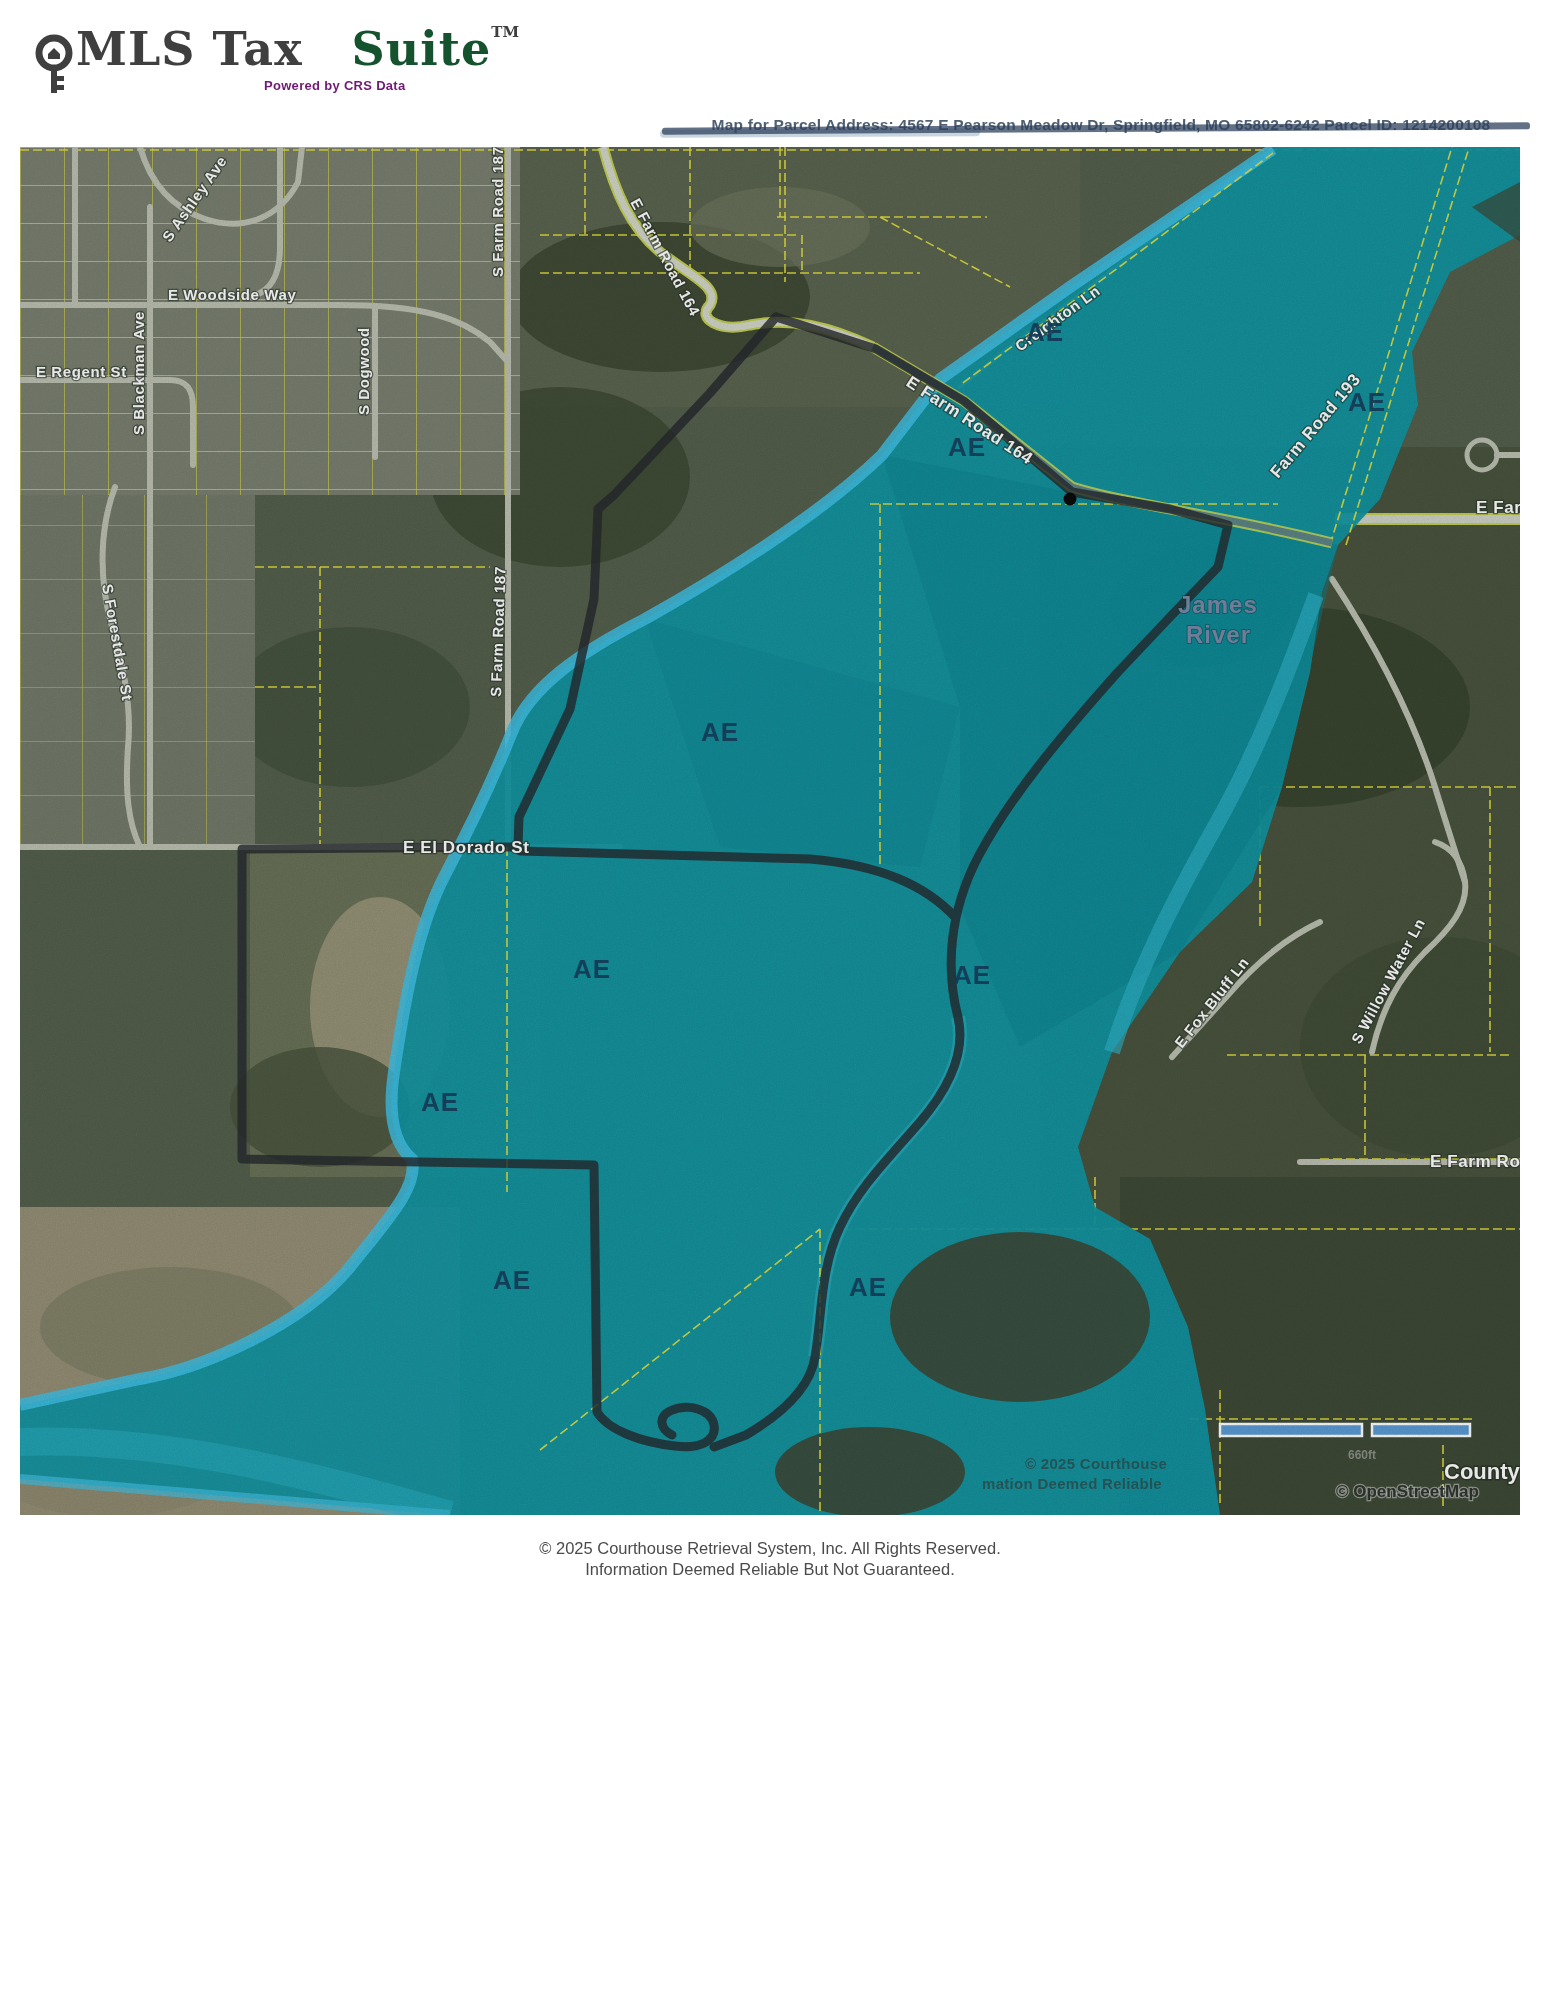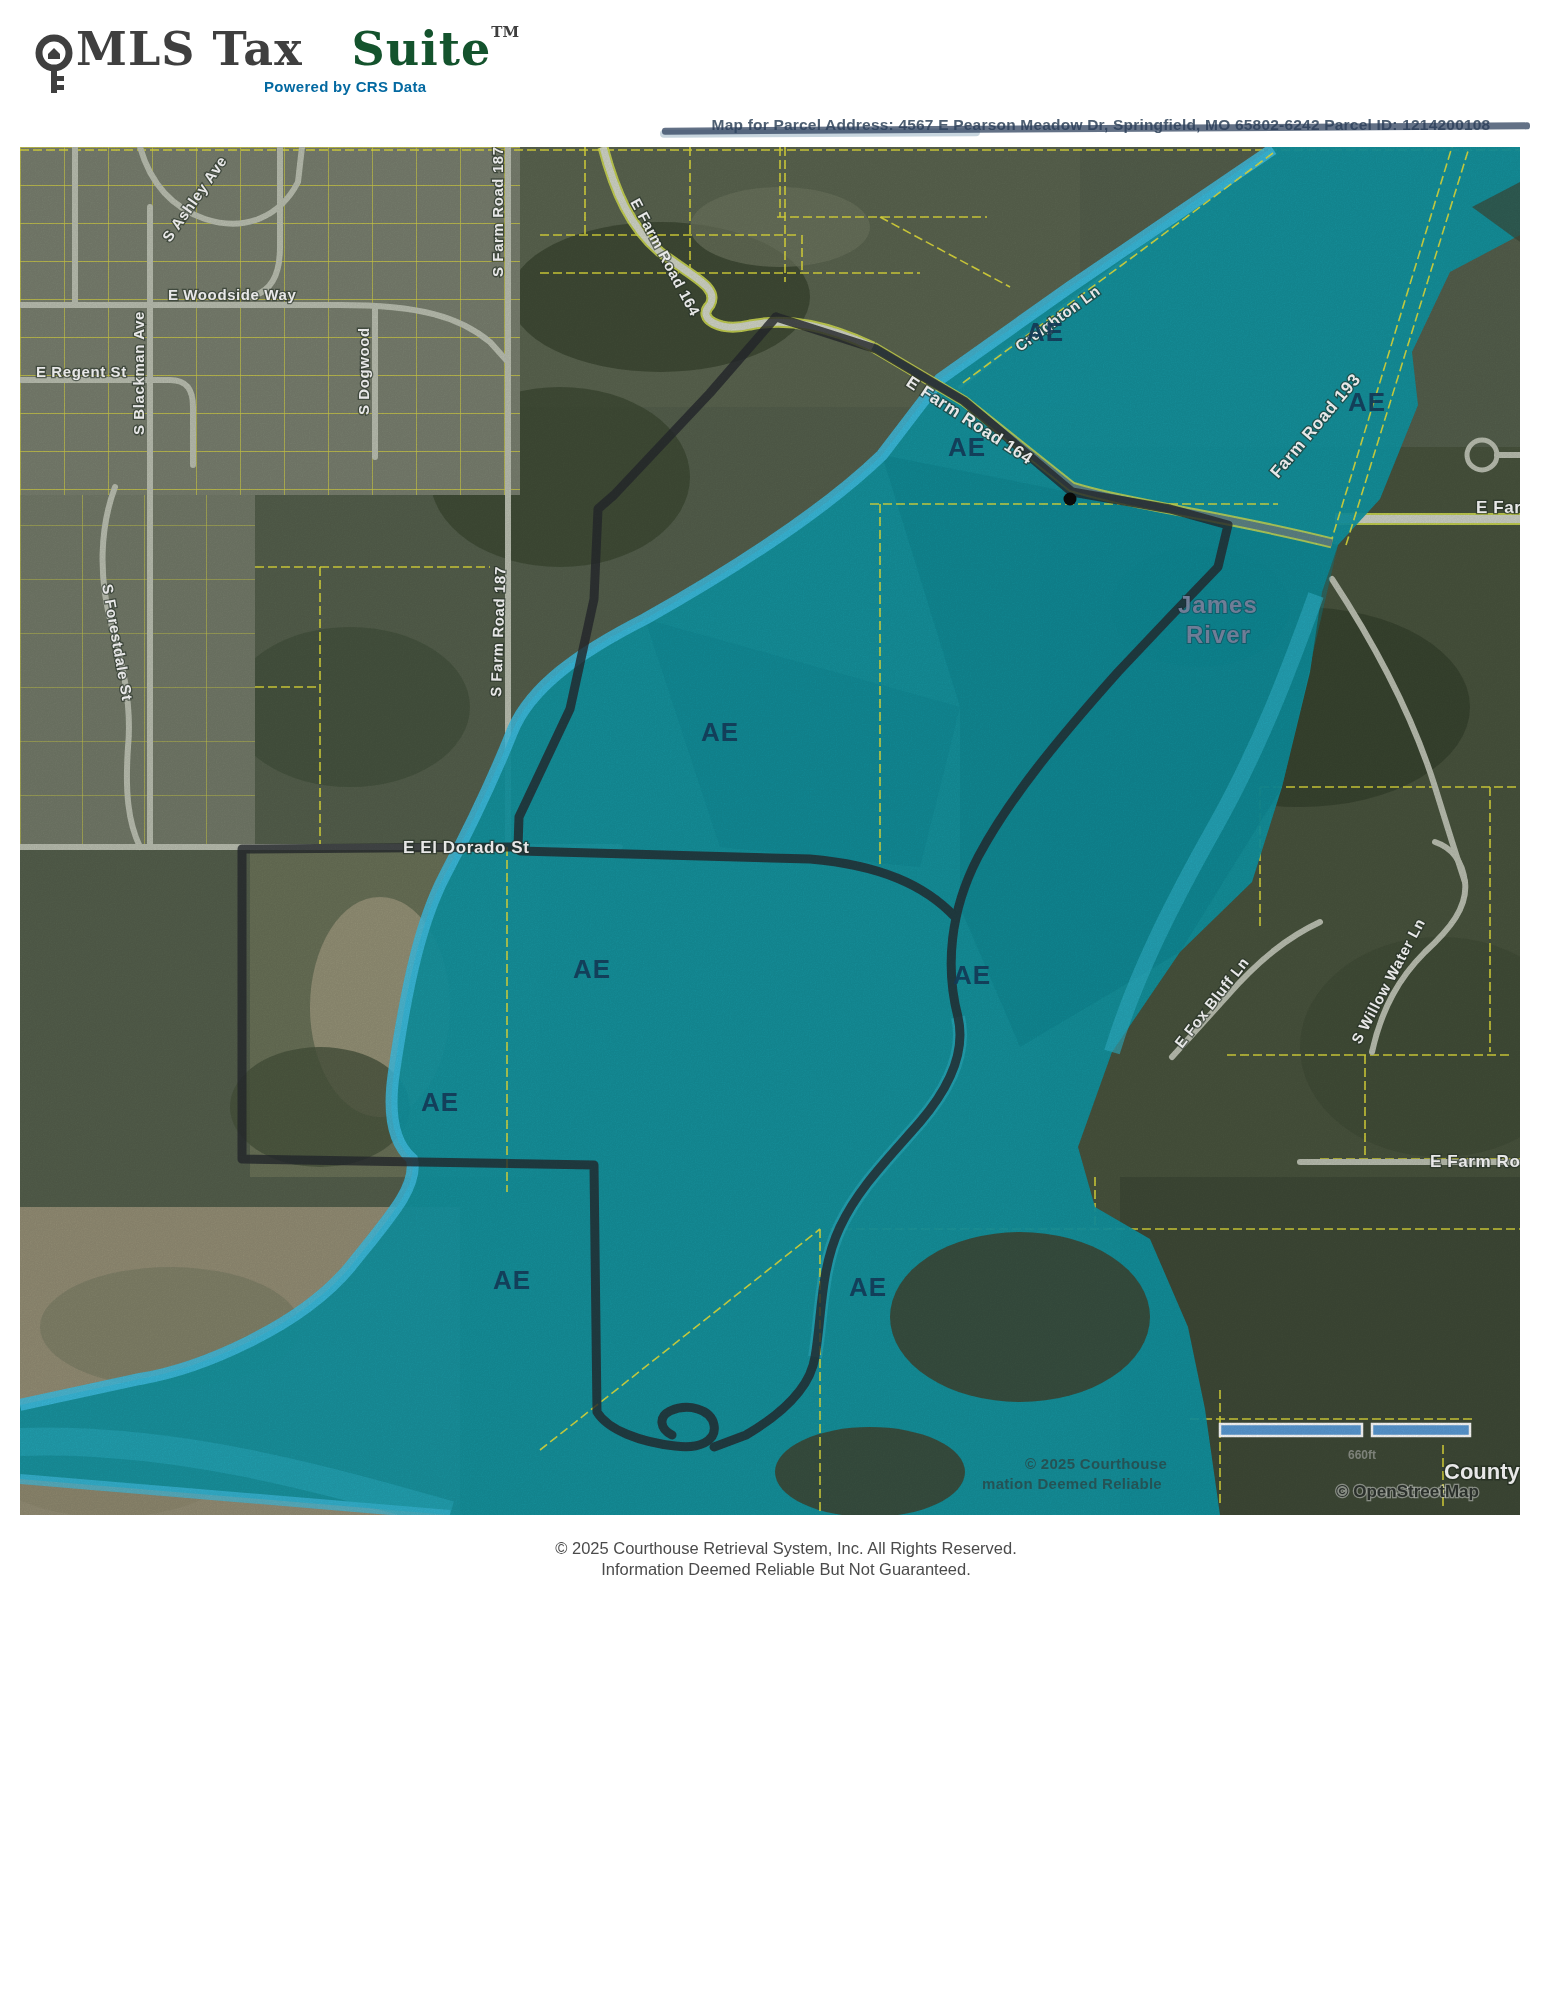--- a/index.html
+++ b/index.html
@@ -4,21 +4,21 @@
 <style>
   html,body{margin:0;padding:0;background:#ffffff;}
   #page{position:relative;width:1545px;height:2000px;background:#ffffff;overflow:hidden;
         font-family:"Liberation Sans",sans-serif;}
   
   #logo{position:absolute;left:14px;top:8px;width:470px;height:92px;}
   #brand{position:absolute;left:62px;top:14px;white-space:nowrap;
          font-family:"DejaVu Serif",serif;font-weight:bold;font-size:46px;color:#3f3f3f;letter-spacing:1px;}
   #brand .accent{color:#14532d;margin-left:32px;}
   #brand sup{font-size:15px;font-weight:bold;color:#3f3f3f;vertical-align:28px;letter-spacing:0;}
-  #tagline{position:absolute;left:250px;top:70px;font-size:15px;font-weight:bold;color:#0369a1;letter-spacing:.3px;}
+  #tagline{position:absolute;left:250px;top:70px;font-size:13px;font-weight:bold;color:#701a75;letter-spacing:.3px;}
   
   #banner{position:absolute;left:666px;top:116px;width:870px;height:24px;text-align:center;}
   #banner .txt{font-size:15.5px;font-weight:600;color:#4e5f72;white-space:nowrap;letter-spacing:.2px;}
   #banner .strike{position:absolute;left:-4px;top:9px;width:868px;height:7px;
                   background:rgba(45,64,92,.74);transform:rotate(-.35deg);border-radius:3px;}
   #banner .strike2{position:absolute;left:-6px;top:13px;width:320px;height:8px;
                   background:rgba(70,115,145,.30);transform:rotate(-.3deg);border-radius:4px;}
   
   #mapwrap{position:absolute;left:20px;top:147px;width:1500px;height:1368px;background:#55604d;}
   svg text{user-select:none;}
@@ -26,21 +26,21 @@
       paint-order:stroke;stroke:rgba(40,52,42,.62);stroke-width:2.6px;}
   .stB{font-size:17px;}
   .ae{fill:#16405f;font-size:26px;font-weight:700;opacity:.92;text-anchor:middle;letter-spacing:1px;}
   .river{fill:#7b8aa6;font-size:24px;font-weight:700;letter-spacing:1px;
          paint-order:stroke;stroke:rgba(25,35,55,.35);stroke-width:2px;}
   .county{fill:#ffffff;font-size:22px;font-weight:700;paint-order:stroke;stroke:rgba(30,40,30,.55);stroke-width:3px;}
   .osm{fill:#2f3530;font-size:17px;font-weight:600;paint-order:stroke;stroke:rgba(255,255,255,.45);stroke-width:2.4px;}
   .wm{fill:#3a2f2a;font-size:15px;font-weight:700;opacity:.55;letter-spacing:.3px;}
   .scaletxt{fill:#8a8f86;font-size:12px;font-weight:600;}
   
-  #footer{position:absolute;left:36px;top:1538px;width:1500px;text-align:center;
+  #footer{position:absolute;left:20px;top:1538px;width:1500px;text-align:center;
           font-size:16.5px;color:#4b4b4b;line-height:1.28;}
 </style>
 </head>
 <body>
 
 <div id="page">
 
   <div id="logo">
     <svg width="64" height="92" viewBox="0 0 64 92">
       <circle cx="40" cy="45" r="15" fill="none" stroke="#3f3f3f" stroke-width="7"></circle>

